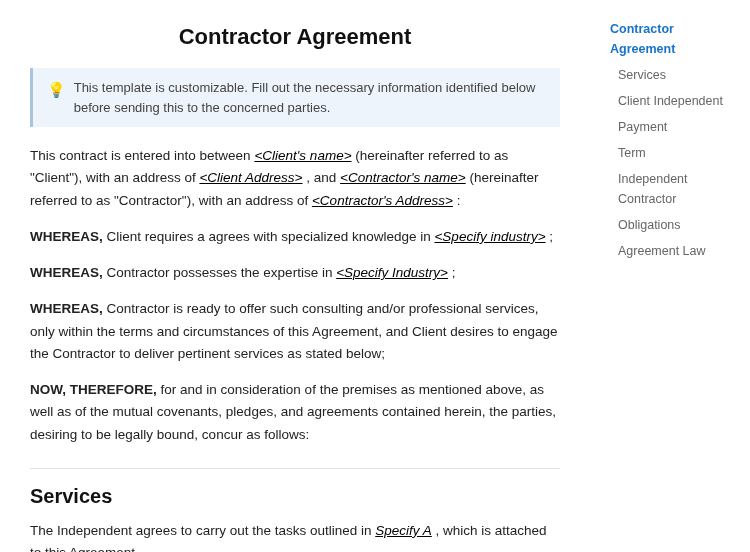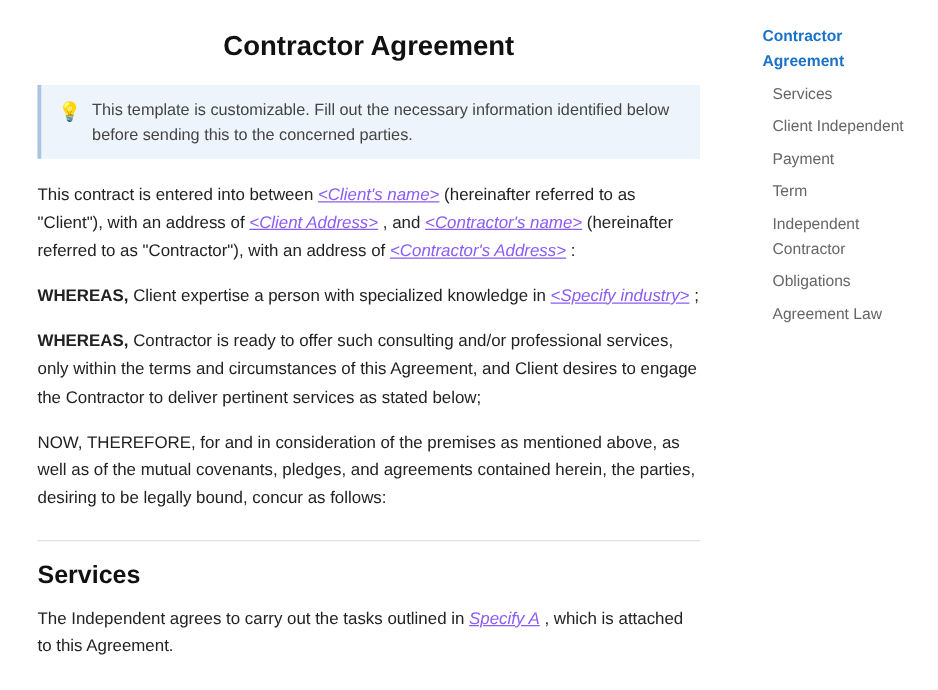--- a/index.html
+++ b/index.html
@@ -49,30 +49,30 @@
       font-size: 15px;
       margin-top: 1px;
     }
     .body-text {
       font-size: 13.5px;
       line-height: 1.65;
       margin-bottom: 14px;
       color: #222;
     }
     .link-text {
-      color: #8b5cf6;
+      color: #000000;
       text-decoration: underline;
       font-style: italic;
       margin-top: 32px;
     }
     .whereas-bold {
       font-weight: bold;
     }
     .now-therefore {
-      font-weight: normal;
+      font-weight: bold;
       margin-top: 40px;
     }
     .section-divider {
       border: none;
       border-top: 1px solid #e0e0e0;
       margin: 22px 0 16px 0;
     }
     .section-heading {
       font-size: 20px;
       font-weight: bold;
@@ -124,26 +124,33 @@
       <a class="link-text">&lt;Contractor's name&gt;</a>
       <span> </span>
       <span>(hereinafter referred to as "Contractor"), with an address of</span>
       <span> </span>
       <a class="link-text">&lt;Contractor's Address&gt;</a>
       <span>:</span>
     </p>
 
     <p class="body-text">
       <strong class="whereas-bold">WHEREAS,</strong>
-      <span> Client expertise a person with specialized knowledge in</span>
+      <span> Client requires a agrees with specialized knowledge in</span>
       <span> </span>
       <a class="link-text">&lt;Specify industry&gt;</a>
       <span>;</span>
     </p>
 
+    <p class="body-text">
+      <strong class="whereas-bold">WHEREAS,</strong>
+      <span> Contractor possesses the expertise in</span>
+      <span> </span>
+      <a class="link-text">&lt;Specify Industry&gt;</a>
+      <span>;</span>
+    </p>
 
     <p class="body-text">
       <strong class="whereas-bold">WHEREAS,</strong>
       <span> Contractor is ready to offer such consulting and/or professional services, only within the terms and circumstances of this Agreement, and Client desires to engage the Contractor to deliver pertinent services as stated below;</span>
     </p>
 
     <p class="body-text">
       <strong class="now-therefore">NOW, THEREFORE,</strong>
       <span> for and in consideration of the premises as mentioned above, as well as of the mutual covenants, pledges, and agreements contained herein, the parties, desiring to be legally bound, concur as follows:</span>
     </p>

